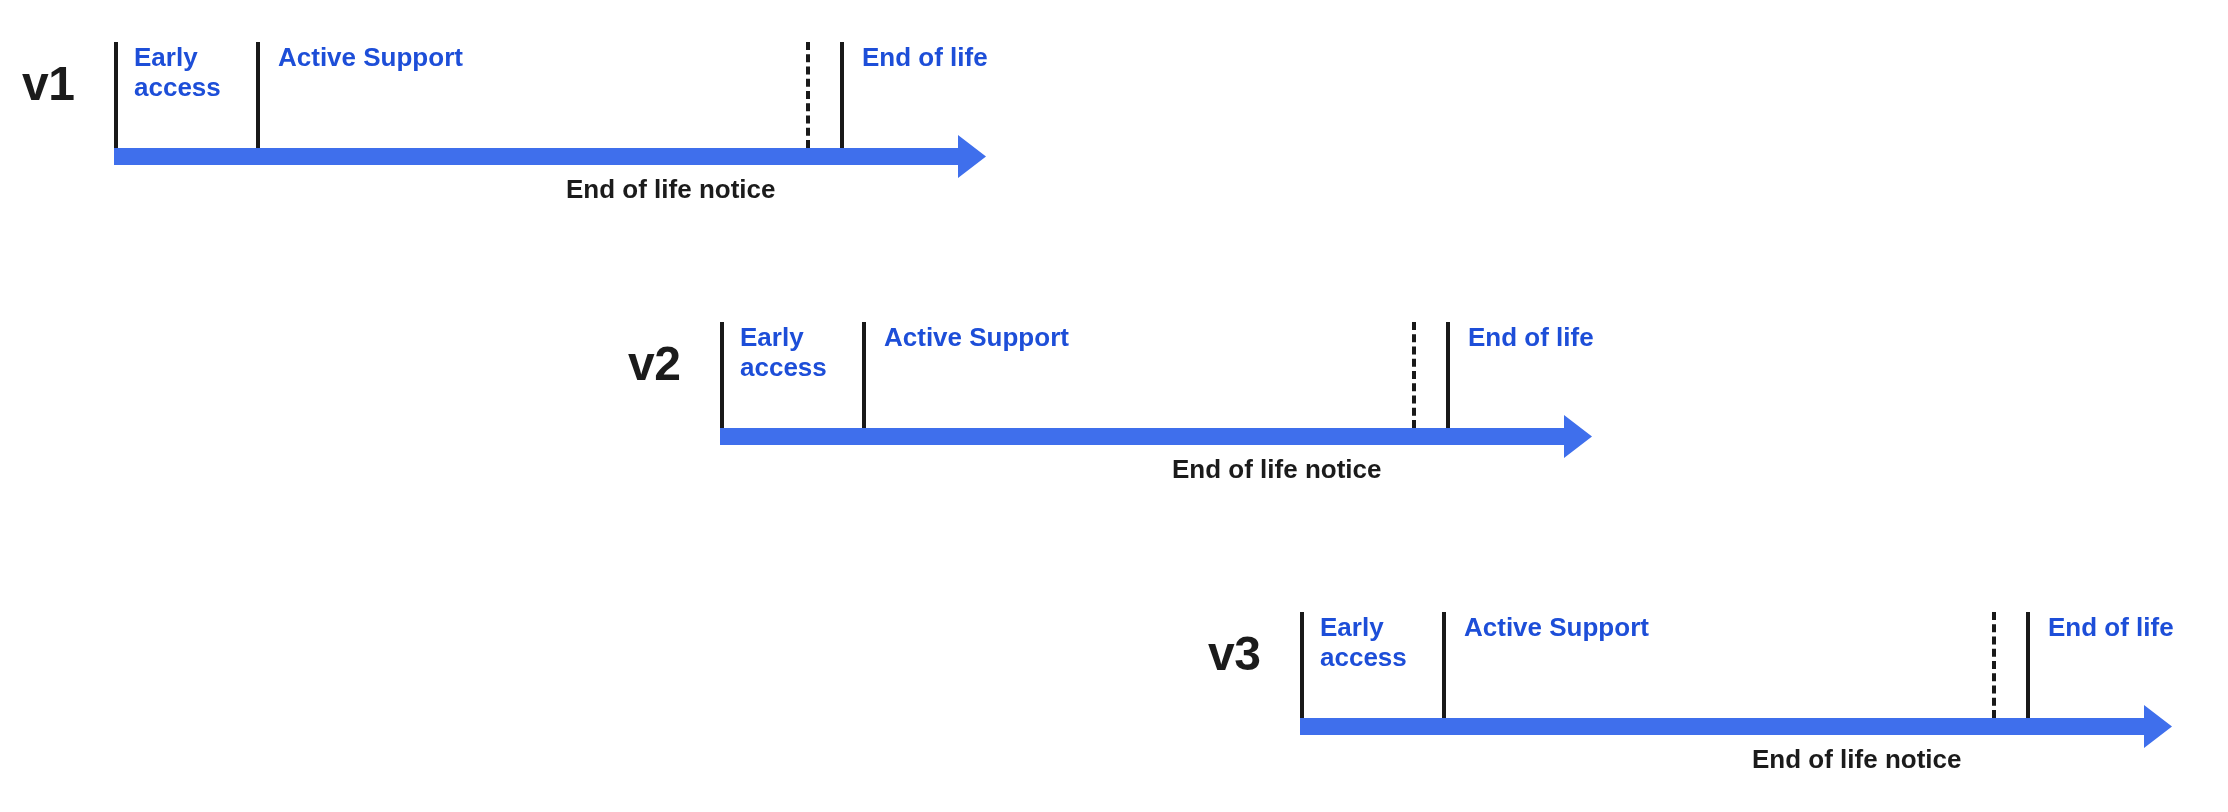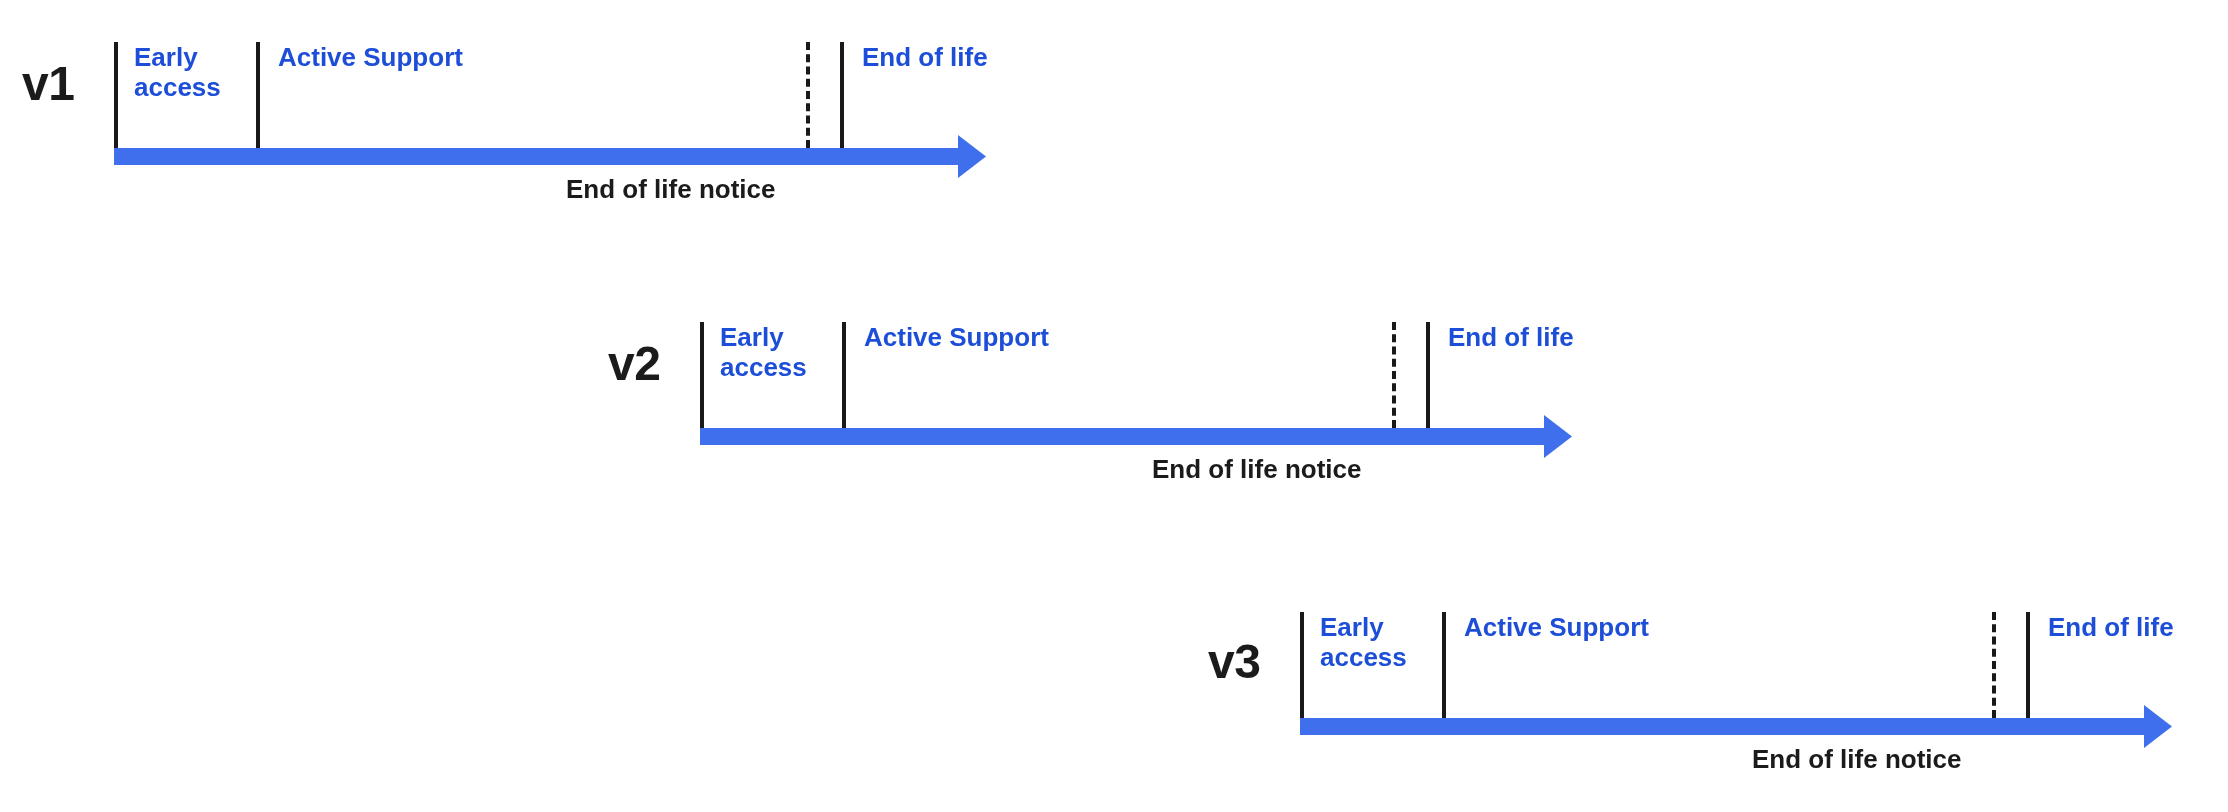--- a/index.html
+++ b/index.html
@@ -112,21 +112,21 @@
     <div class="arrow-head" style="left:952px; top:133px;">
       <svg width="60" height="48" viewBox="0 0 60 48" aria-hidden="true">
         <path d="M6 2 L34 23.5 L6 45 L6 32 L17 23.5 L6 15 Z" fill="#3f6fec"></path>
         <path d="M0 16 L20 16 L20 31 L0 31 Z" fill="#3f6fec"></path>
       </svg>
     </div>
 
     <div class="notice-label" style="left:566px; top:174px;">End of life notice</div>
   </div>
 
-  <div class="timeline-row" style="left:586px; top:280px; width:1040px; height:220px;">
+  <div class="timeline-row" style="left:606px; top:280px; width:1040px; height:220px;">
 
     <div class="version-label" style="left:22px; top:60px;">v2</div>
 
     <div class="tick" style="left:114px; top:42px; height:106px;"></div>
 
     <div class="seg-label" style="left:134px; top:42px; width:110px;">Early
 access</div>
 
     <div class="tick" style="left:256px; top:42px; height:106px;"></div>
 
@@ -145,21 +145,21 @@
         <path d="M6 2 L34 23.5 L6 45 L6 32 L17 23.5 L6 15 Z" fill="#3f6fec"></path>
         <path d="M0 16 L20 16 L20 31 L0 31 Z" fill="#3f6fec"></path>
       </svg>
     </div>
 
     <div class="notice-label" style="left:566px; top:174px;">End of life notice</div>
   </div>
 
   <div class="timeline-row" style="left:1186px; top:570px; width:1040px; height:220px;">
 
-    <div class="version-label" style="left:22px; top:68px;">v3</div>
+    <div class="version-label" style="left:22px; top:60px;">v3</div>
 
     <div class="tick" style="left:114px; top:42px; height:106px;"></div>
 
     <div class="seg-label" style="left:134px; top:42px; width:110px;">Early
 access</div>
 
     <div class="tick" style="left:256px; top:42px; height:106px;"></div>
 
     <div class="seg-label" style="left:278px; top:42px;">Active Support</div>
 

